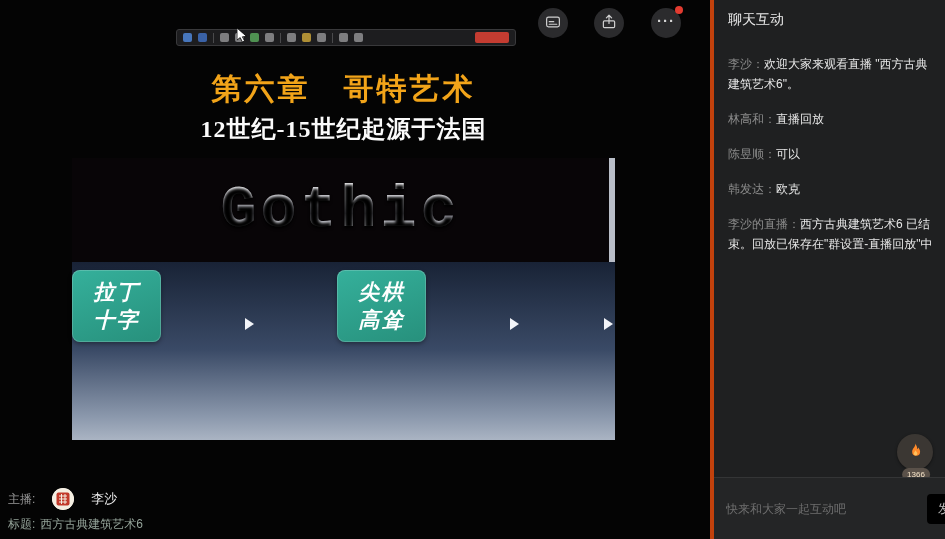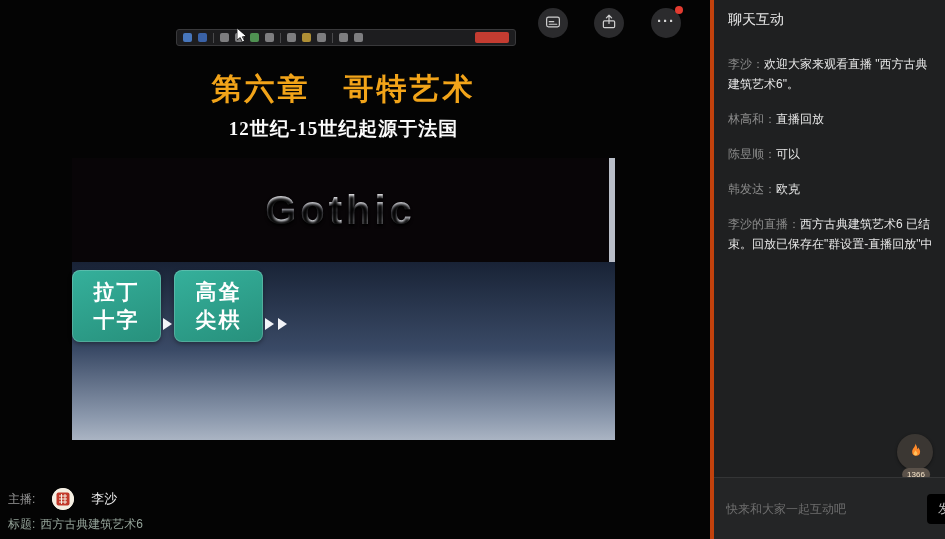--- a/index.html
+++ b/index.html
@@ -24,33 +24,33 @@
   .ctrl { position:absolute; top:8px; width:30px; height:30px; border-radius:50%;
     background:#2b2b2d; border:none; display:flex; align-items:center; justify-content:center; cursor:pointer; }
   .ctrl-1 { left:538px; } .ctrl-2 { left:594px; } .ctrl-3 { left:651px; }
   .more-glyph { color:#d6d6d6; font-size:15px; font-weight:bold; letter-spacing:1px; line-height:1; padding-bottom:6px; }
   .badge-dot { position:absolute; top:-2px; right:-2px; width:8px; height:8px; background:#e23b30; border-radius:50%; }
 
   
   .slide { position:absolute; left:72px; top:58px; width:543px; height:382px; text-align:center; }
   .slide-title { font-family:"Liberation Serif", serif; font-size:30px; font-weight:bold;
     color:#f2a419; letter-spacing:3px; margin-top:12px; line-height:38px; }
-  .slide-subtitle { font-family:"Liberation Serif", serif; font-size:19px; font-weight:600;
+  .slide-subtitle { font-family:"Liberation Serif", serif; font-size:24px; font-weight:600;
     color:#fbfbfb; margin-top:6px; line-height:30px; letter-spacing:1px; }
   .slide-image { margin-top:14px; width:543px; height:282px;
     background:linear-gradient(180deg,#070b14 0%,#111a2b 30%,#3a4a66 68%,#8c99ad 92%,#aab4c3 100%); }
   .gothic-banner { width:100%; height:104px; background:#080507;
     display:flex; align-items:center; justify-content:center; border-right:6px solid #b9bec8; }
-  .gothic-word { font-family:Liberation Sans, sans-serif; font-size:40px; font-weight:bold;
+  .gothic-word { font-family:Liberation Mono, monospace; font-size:60px; font-weight:bold;
     letter-spacing:4px; color:#d9d9de; text-shadow:0 2px 3px #000; }
   @supports (-webkit-background-clip: text) {
     .gothic-word { background:linear-gradient(180deg,#ffffff 0%,#d3d4da 35%,#74747e 55%,#eceef4 72%,#8f8f9a 100%);
       -webkit-background-clip:text; background-clip:text; color:transparent; }
   }
-  .boxes { display:flex; justify-content:flex-start; margin-top:8px; }
+  .boxes { display:flex; justify-content:space-between; margin-top:8px;font-style:italic; }
   .flow-box { width:89px; height:72px; border-radius:8px; color:#fff; font-weight:bold;
     font-size:21px; line-height:28px; padding-top:8px; letter-spacing:2px;
     background:linear-gradient(160deg,#35b09b 0%,#27907c 100%);
     box-shadow:inset 0 0 0 1px rgba(255,255,255,.18), 0 2px 4px rgba(0,0,0,.35); }
   .flow-arrow { width:0; height:0; border-left:9px solid #f2f4f8;
     border-top:6px solid transparent; border-bottom:6px solid transparent;
     align-self:flex-end; margin:0 2px 12px; }
 
   
   .stage-footer { position:absolute; left:8px; bottom:6px; text-align:left; }
@@ -150,22 +150,22 @@
           <span class="gothic-word">Gothic</span>
         </div>
 
         <div class="boxes">
           <div class="flow-box">
             <div>拉丁</div>
             <div>十字</div>
           </div>
           <span class="flow-arrow"></span>
           <div class="flow-box">
+            <div>尖栱</div>
             <div>高耸</div>
-            <div>尖栱</div>
           </div>
           <span class="flow-arrow"></span>
           <span class="flow-arrow"></span>
         </div>
       </div>
     </div>
 
     <div class="stage-footer">
       <div class="host-row">
         <span class="host-label">主播:</span>

